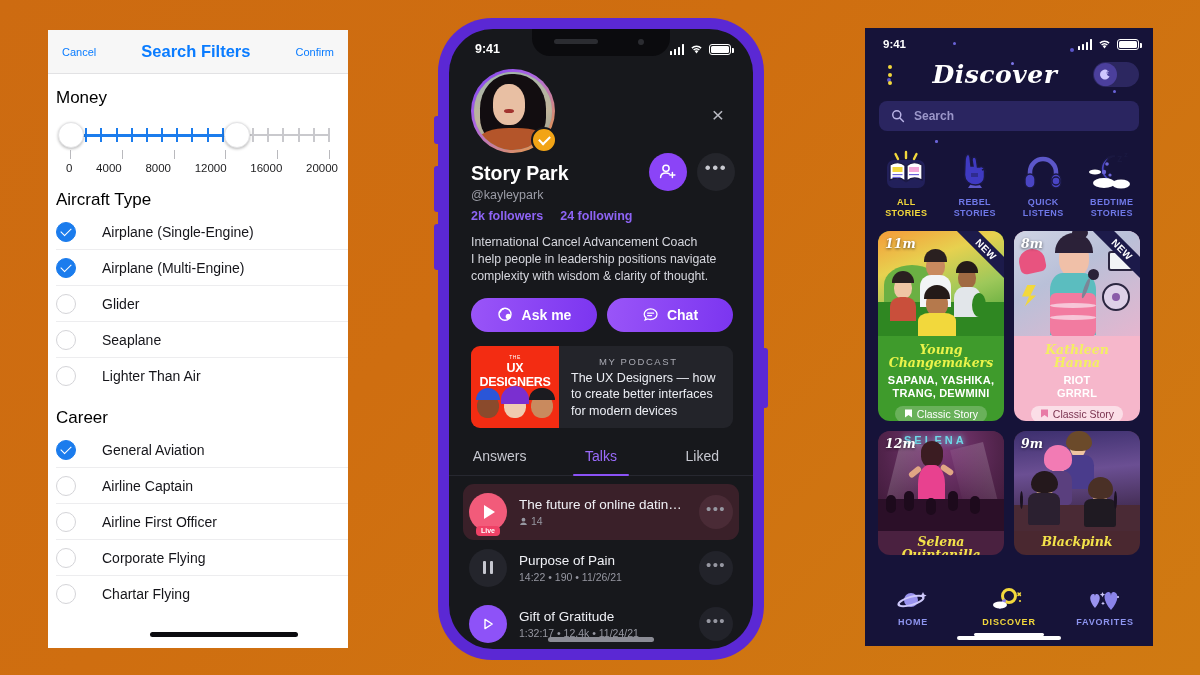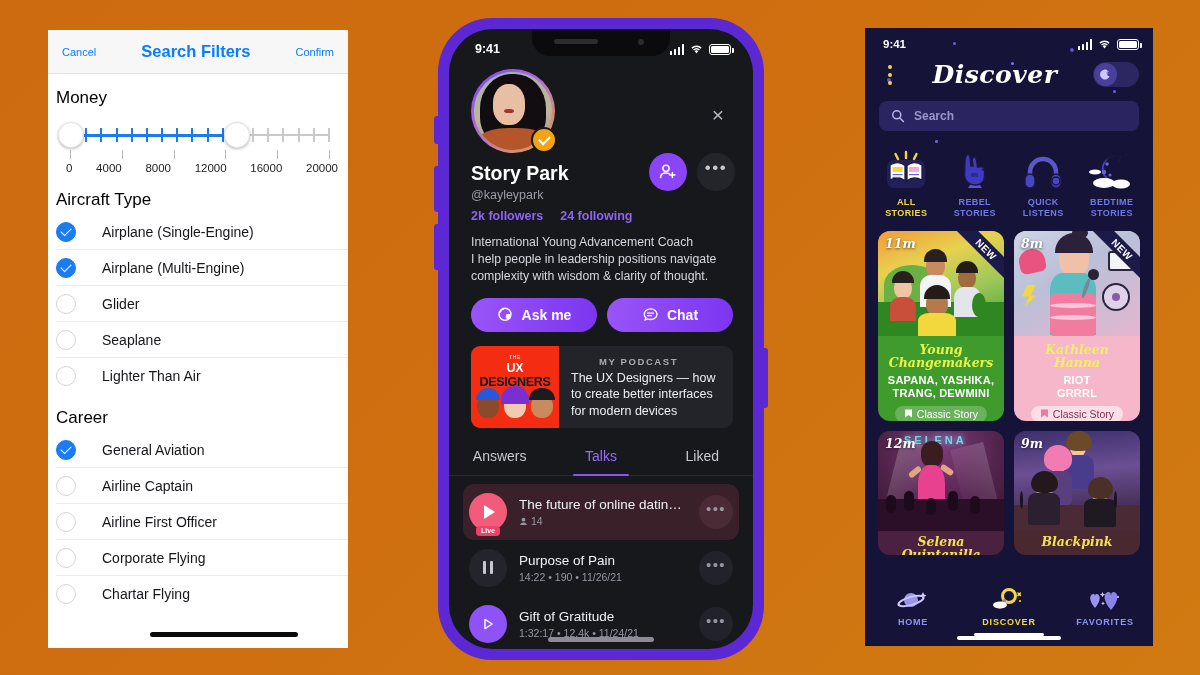--- a/index.html
+++ b/index.html
@@ -165,34 +165,34 @@
   }
   .podcast {
     margin: 14px 20px 0 22px; background: #23242a; border-radius: 9px;
     display: flex; overflow: hidden; height: 82px;
   }
   .pod-art { width: 88px; flex: 0 0 88px; background: #f32c12; position: relative; }
   .pod-art .the { position:absolute; top:8px; left:50%; transform:translateX(-50%);
     font-size:5px; color:#fff; letter-spacing:.5px; }
   .pod-art .tt { position:absolute; top:15px; left:0; right:0; text-align:center;
     font-size:12.5px; font-weight:bold; color:#fff; letter-spacing:-.3px; }
-  .pod-art .tt em { font-style: normal; color: #0f172a; }
+  .pod-art .tt em { font-style: normal; color: #ffffff; }
   .pod-art .h { position:absolute; bottom:10px; width:22px; height:24px;
     border-radius:50% 50% 45% 45%; }
   .pod-art .h1 { left:6px; background:#8a4a2c; }
   .pod-art .h1::before { content:""; position:absolute; left:-1px; top:-6px;
     width:24px; height:12px; background:#2a56d8; border-radius:12px 12px 0 0; }
   .pod-art .h2 { left:33px; background:#f0cbb0; }
   .pod-art .h2::before { content:""; position:absolute; left:-3px; top:-8px;
     width:28px; height:18px; background:#7a2fd0; border-radius:14px 14px 0 0; }
   .pod-art .h3 { left:60px; background:#c98a5e; }
   .pod-art .h3::before { content:""; position:absolute; left:-2px; top:-6px;
     width:26px; height:12px; background:#1b1b20; border-radius:13px 13px 0 0; }
   .pod-txt { padding: 10px 10px 0 12px; }
-  .pod-kicker { color:#a9aab3; font-size:9.5px; letter-spacing:1.6px; font-weight:bold;padding-left:28px; }
+  .pod-kicker { color:#a9aab3; font-size:9.5px; letter-spacing:1.6px; font-weight:normal;padding-left:28px; }
   .pod-title { color:#eceef4; font-size:12.5px; line-height:1.32; padding-top:3px; }
   .tabs {
     display: flex; margin-top: 13px; border-bottom: 1px solid #272830;
   }
   .tab { flex: 1; text-align: center; padding: 7px 0 11px; font-size: 14px;
     color: #c7c8d0; position: relative; }
   .tab.active { color: #9a6bfb; }
   .tab.active::after {
     content: ""; position: absolute; left: 22%; right: 22%; bottom: -1.5px;
     height: 2.5px; background: #8b52f6; border-radius: 2px;
@@ -489,21 +489,21 @@
     </div>
 
     <div class="uname">Story Park</div>
     <div class="handle">@kayleypark</div>
     <div class="stats">
       <span>2k followers</span>
       <span class="sp"></span>
       <span>24 following</span>
     </div>
     <div class="bio">
-      <div>International Young Advancement Coach</div>
+      <div>International Cancel Advancement Coach</div>
       <div>I help people in leadership positions navigate</div>
       <div>complexity with wisdom &amp; clarity of thought.</div>
     </div>
 
     <div class="cta-row">
       <div class="cta">
         <svg width="18" height="18" viewBox="0 0 18 18">
           <circle cx="8" cy="8.3" r="6" stroke="#fff" stroke-width="1.4" fill="none"></circle>
           <circle cx="11.3" cy="10.4" r="2.6" fill="#fff"></circle>
           <path d="M3 6.5 a5.4 5.4 0 0 1 4-3.8" stroke="#fff" stroke-width="1.3" fill="none"></path>

